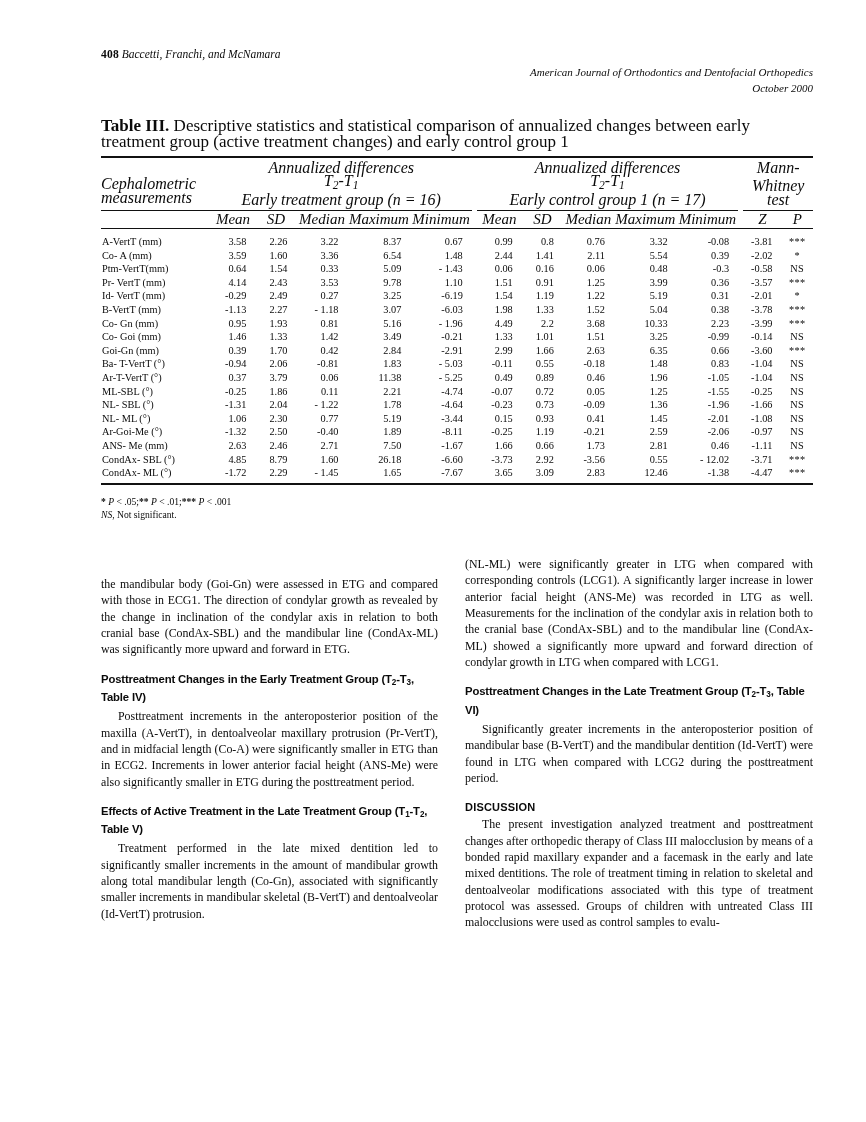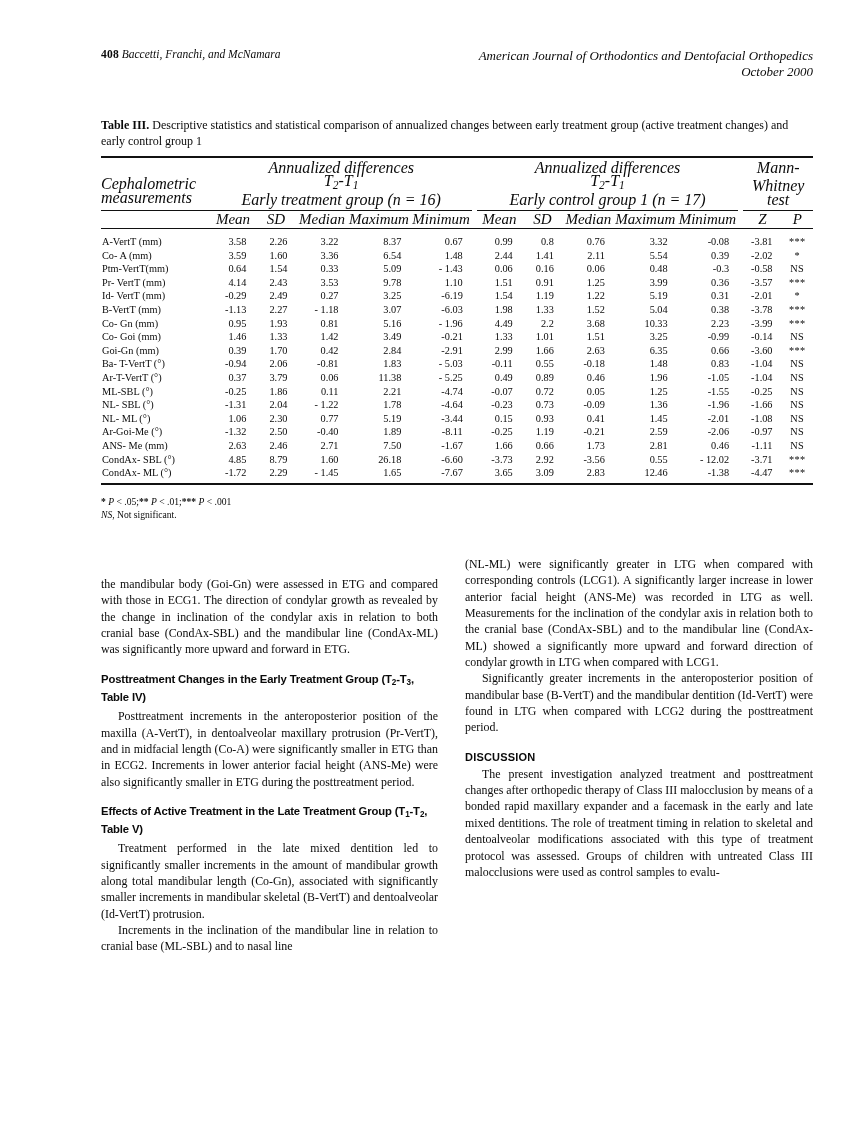--- a/index.html
+++ b/index.html
@@ -39,37 +39,37 @@
     font-style: italic;
     white-space: nowrap;
   }
   .runhead-left .folio {
     font-weight: bold;
     font-style: normal;
     letter-spacing: 0.2px;
   }
   .runhead-right {
     position: absolute;
-    right: 0; top: 0;
+    right: 0; top: 16px;
     text-align: right;
-    font-size: 13px;
+    font-size: 11px;
     font-style: italic;
     line-height: 16px;
     white-space: nowrap;
   }
 
   
   .table-block {
     position: absolute;
     left: 78px;
     top: 118px;
     width: 712px;
   }
   .table-caption {
-    font-size: 12px;
+    font-size: 17px;
     line-height: 15.5px;
     margin-bottom: 7px;
     width: 700px;
   }
   .table-caption .tnum {
     font-weight: bold;
   }
 
   table.stats {
     border-collapse: collapse;
@@ -629,26 +629,28 @@
       <span>Posttreatment Changes in the Early Treatment Group (T</span><sub>2</sub><span>-T</span><sub>3</sub><span>, Table IV)</span>
     </h3>
 
     <p class="body indent">Posttreatment increments in the anteroposterior position of the maxilla (A-VertT), in dentoalveolar maxillary protrusion (Pr-VertT), and in midfacial length (Co-A) were significantly smaller in ETG than in ECG2. Increments in lower anterior facial height (ANS-Me) were also significantly smaller in ETG during the posttreatment period.</p>
 
     <h3 class="sec">
       <span>Effects of Active Treatment in the Late Treatment Group (T</span><sub>1</sub><span>-T</span><sub>2</sub><span>, Table V)</span>
     </h3>
 
     <p class="body indent">Treatment performed in the late mixed dentition led to significantly smaller increments in the amount of mandibular growth along total mandibular length (Co-Gn), associated with significantly smaller increments in mandibular skeletal (B-VertT) and dentoalveolar (Id-VertT) protrusion.</p>
-    <p class="body indent">Increments in the inclination of the mandibular line in relation to cranial base (ML-SBL) and to nasal line</p>
   </div>
 
   <div class="col-right">
     <p class="body">(NL-ML) were significantly greater in LTG when compared with corresponding controls (LCG1). A significantly larger increase in lower anterior facial height (ANS-Me) was recorded in LTG as well. Measurements for the inclination of the condylar axis in relation both to the cranial base (CondAx-SBL) and to the mandibular line (CondAx-ML) showed a significantly more upward and forward direction of condylar growth in LTG when compared with LCG1.</p>
 
+    <h3 class="sec">
+      <span>Posttreatment Changes in the Late Treatment Group (T</span><sub>2</sub><span>-T</span><sub>3</sub><span>, Table VI)</span>
+    </h3>
 
     <p class="body indent">Significantly greater increments in the anteroposterior position of mandibular base (B-VertT) and the mandibular dentition (Id-VertT) were found in LTG when compared with LCG2 during the posttreatment period.</p>
 
     <h3 class="disc">DISCUSSION</h3>
 
     <p class="body indent">The present investigation analyzed treatment and posttreatment changes after orthopedic therapy of Class III malocclusion by means of a bonded rapid maxillary expander and a facemask in the early and late mixed dentitions. The role of treatment timing in relation to skeletal and dentoalveolar modifications associated with this type of treatment protocol was assessed. Groups of children with untreated Class III malocclusions were used as control samples to evalu-</p>
   </div>
 
 </div>
 

